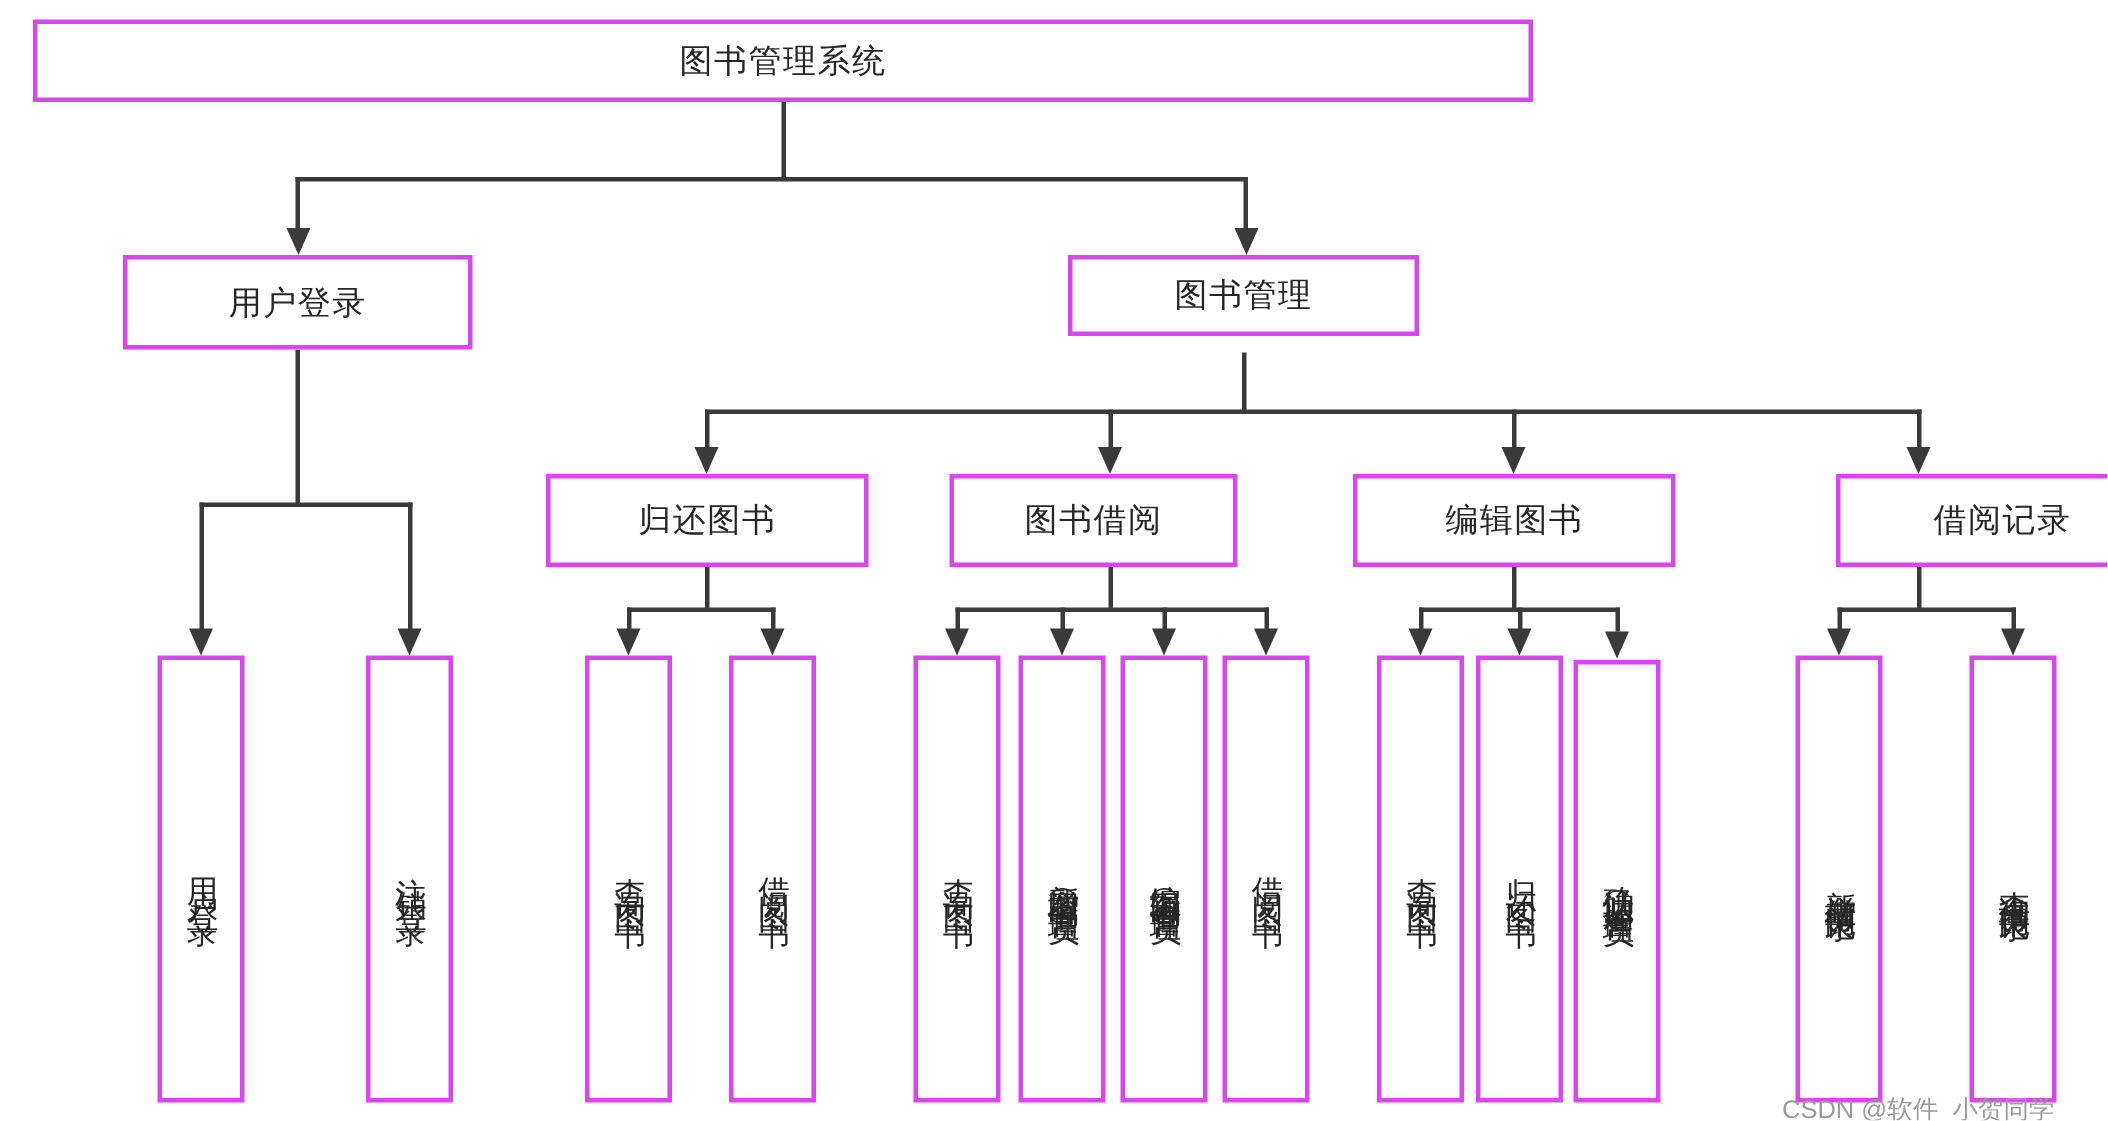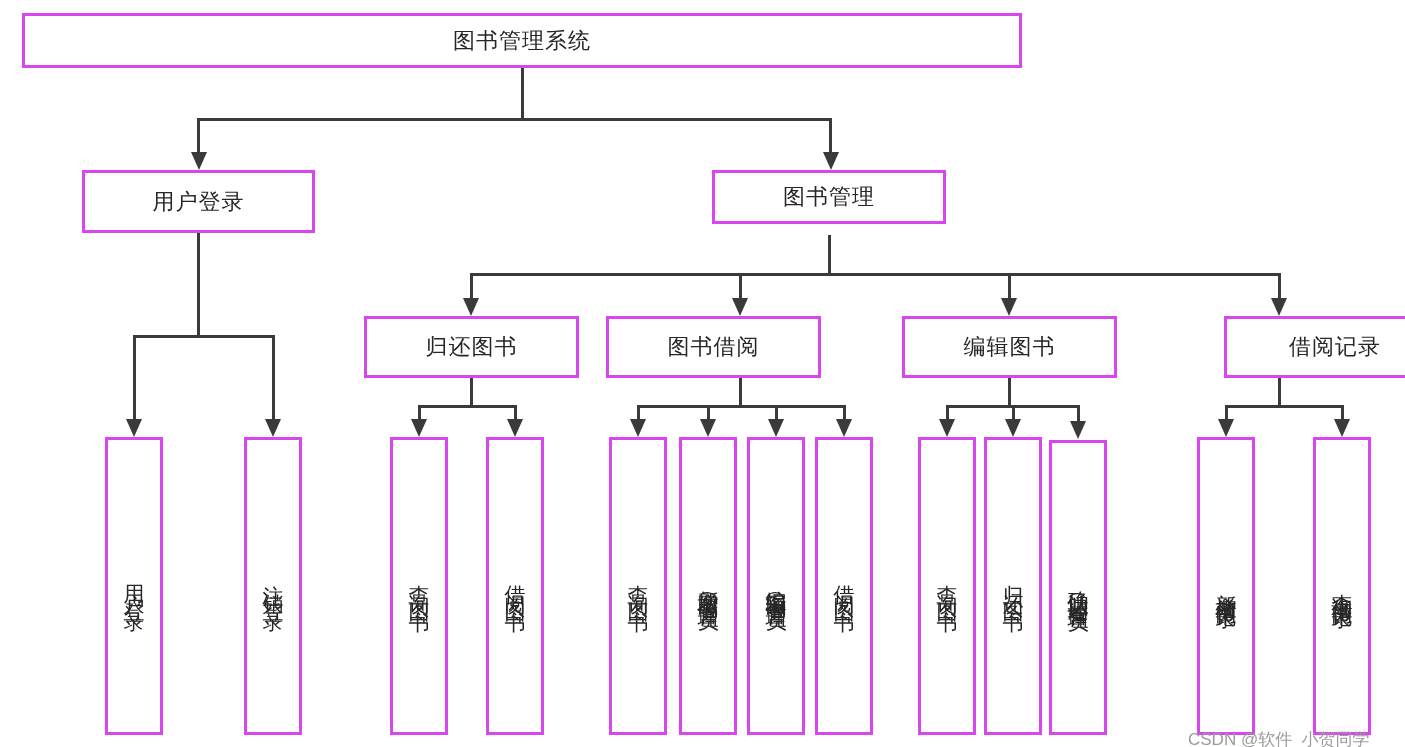--- a/index.html
+++ b/index.html
@@ -92,21 +92,21 @@
   <div class="line" style="left:1340.5px;top:405px;width:3px;height:16px;"></div>
   <div class="arrow" style="left:1218px;top:419px;"></div>
   <div class="arrow" style="left:1334px;top:419px;"></div>
 
   <div class="box h-label" style="left:22px;top:13px;width:1000px;height:55px;">图书管理系统</div>
 
   <div class="box h-label" style="left:82px;top:170px;width:233px;height:63px;">用户登录</div>
   <div class="box h-label" style="left:712px;top:170px;width:234px;height:54px;">图书管理</div>
 
   <div class="box h-label" style="left:364px;top:316px;width:215px;height:62px;">归还图书</div>
-  <div class="box h-label" style="left:606px;top:316px;width:215px;height:62px;">图书借阅</div>
+  <div class="box h-label" style="left:633px;top:316px;width:192px;height:62px;">图书借阅</div>
   <div class="box h-label" style="left:902px;top:316px;width:215px;height:62px;">编辑图书</div>
   <div class="box h-label" style="left:1224px;top:316px;width:222px;height:62px;">借阅记录</div>
 
   <div class="box leaf" style="left:105px;top:437px;width:58px;height:298px;">用户登录</div>
   <div class="box leaf" style="left:244px;top:437px;width:58px;height:298px;">注销登录</div>
 
   <div class="box leaf" style="left:390px;top:437px;width:58px;height:298px;">查询图书</div>
   <div class="box leaf" style="left:486px;top:437px;width:58px;height:298px;">借阅图书</div>
 
   <div class="box leaf" style="left:609px;top:437px;width:58px;height:298px;">查询图书</div>

